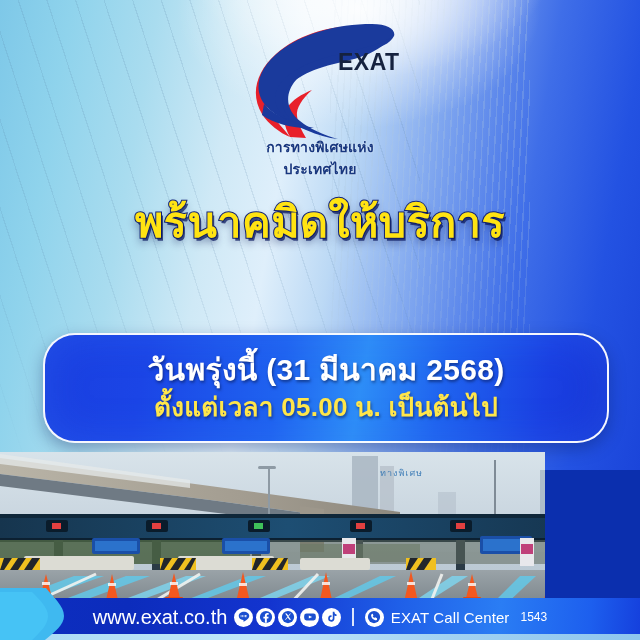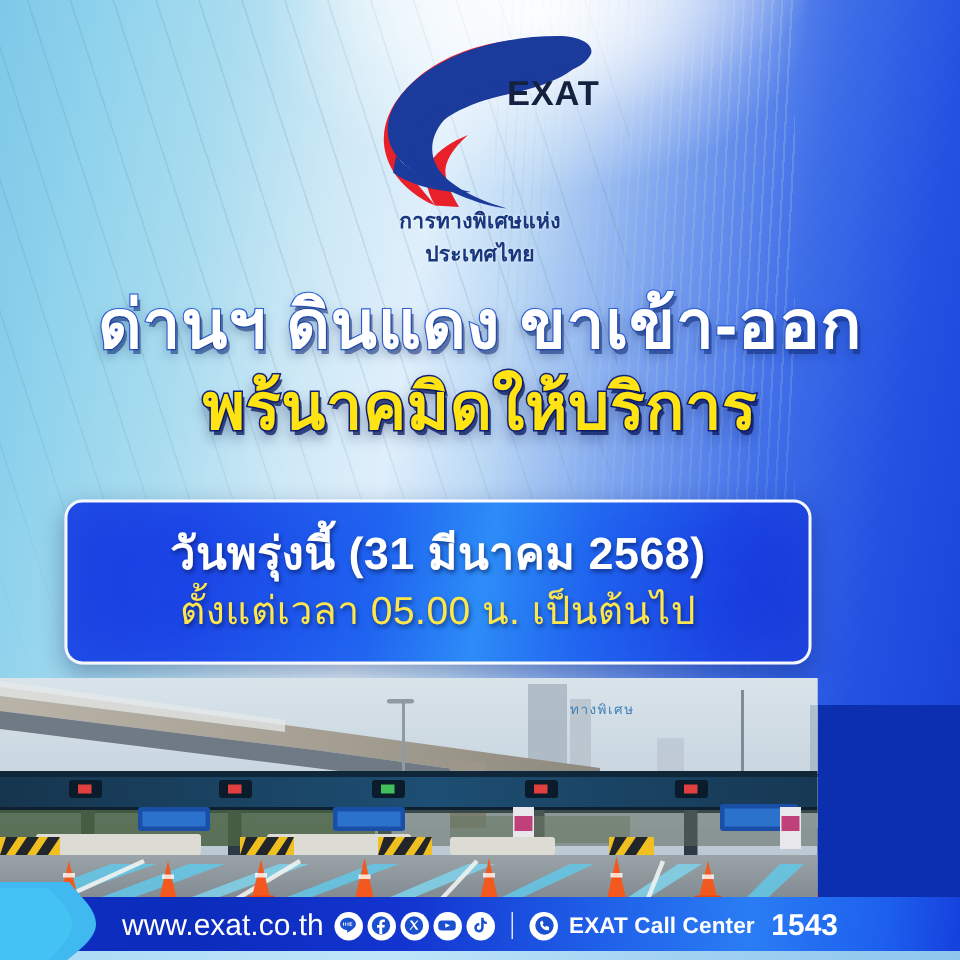--- a/index.html
+++ b/index.html
@@ -88,36 +88,36 @@
     -webkit-text-stroke:2px #14257a;
     paint-order:stroke fill;
     text-shadow:
        0 0 1px #14257a,
        2px 3px 0 rgba(12,25,95,.75),
        0 5px 9px rgba(8,20,80,.45);
   }
 
   
   .date-box{
-    position:absolute; left:43px; top:333px; width:498px; height:110px;
-    border-radius:12px;
+    position:absolute; left:43px; top:333px; width:566px; height:110px;
+    border-radius:32px;
     border:2.5px solid rgba(255,255,255,.96);
     background:linear-gradient(100deg,
       #1a3fe0 0%, #1b45e6 18%, #1f63f0 42%, #2d8df7 56%, #1f63ef 70%, #1a40e2 88%, #1736d6 100%);
     box-shadow:0 6px 16px rgba(10,25,90,.35), inset 0 0 40px rgba(60,130,250,.25);
     display:flex; flex-direction:column; align-items:center; justify-content:center;
   }
   .db-1{
     font-size:30px; font-weight:700; color:#ffffff; letter-spacing:.3px;
     text-shadow:1px 2px 3px rgba(5,20,70,.55);
     line-height:1.2;
   }
   .db-2{
     margin-top:4px;
-    font-size:26px; font-weight:400; color:#ffe64a; letter-spacing:.3px;
+    font-size:26px; font-weight:700; color:#ffe64a; letter-spacing:.3px;
     text-shadow:1px 2px 3px rgba(5,20,70,.55);
     line-height:1.2;
   }
 
   
   .photo{
     position:absolute; left:0; top:452px; width:545px; height:152px;
     overflow:hidden;
     background:linear-gradient(180deg,#c7d4dd 0%,#b9c7d2 100%);
   }
@@ -145,22 +145,22 @@
   }
   .socials{ display:flex; align-items:center; gap:3px; }
   .sico{
     width:19px; height:19px; border-radius:50%; background:#ffffff;
     display:flex; align-items:center; justify-content:center; flex:0 0 auto;
   }
   .sico svg{ display:block; }
   .divider{
     width:1.5px; height:18px; background:rgba(255,255,255,.85); margin:0 4px;
   }
-  .cc-label{ color:#ffffff; font-size:15px; font-weight:700; letter-spacing:.1px; }
-  .cc-num{ color:#ffffff; font-size:20px; font-weight:700; margin-left:4px; }
+  .cc-label{ color:#ffffff; font-size:15px; font-weight:400; letter-spacing:.1px; }
+  .cc-num{ color:#ffffff; font-size:12px; font-weight:400; margin-left:4px; }
 </style>
 </head>
 <body>
 
 <div id="poster">
 
   <div class="bg-sky"></div>
   <div class="cables-l"></div>
   <div class="cables-r"></div>
   <div class="bg-haze"></div>
@@ -179,21 +179,20 @@
       <path d="M24 84 C34 96 54 104 74 108 C56 109 34 104 22 95 Z" fill="#1a3a9c"></path>
       <path d="M150 18 C142 30 122 38 98 43 C70 49 50 60 44 74 C40 84 44 94 54 102
                C40 96 32 84 36 72 C42 54 66 42 96 35 C120 29 142 24 150 18 Z" fill="#1a3a9c"></path>
 
       <text x="98" y="50" font-family="Liberation Sans, sans-serif" font-size="23" font-weight="700" fill="#15223f" letter-spacing="0.5">EXAT</text>
     </svg>
     <div class="logo-sub">การทางพิเศษแห่งประเทศไทย</div>
   </div>
 
   <div class="headline">
-    <div class="hl-1">ด่านฯ ดินแดง ขาเข้า-ออก</div>
     <div class="hl-2">พร้นาคมิดให้บริการ</div>
   </div>
 
   <div class="date-box">
     <div class="db-1">วันพรุ่งนี้ (31 มีนาคม 2568)</div>
     <div class="db-2">ตั้งแต่เวลา 05.00 น. เป็นต้นไป</div>
   </div>
 
   <div class="photo">
     <svg viewBox="0 0 640 152" preserveAspectRatio="none">

